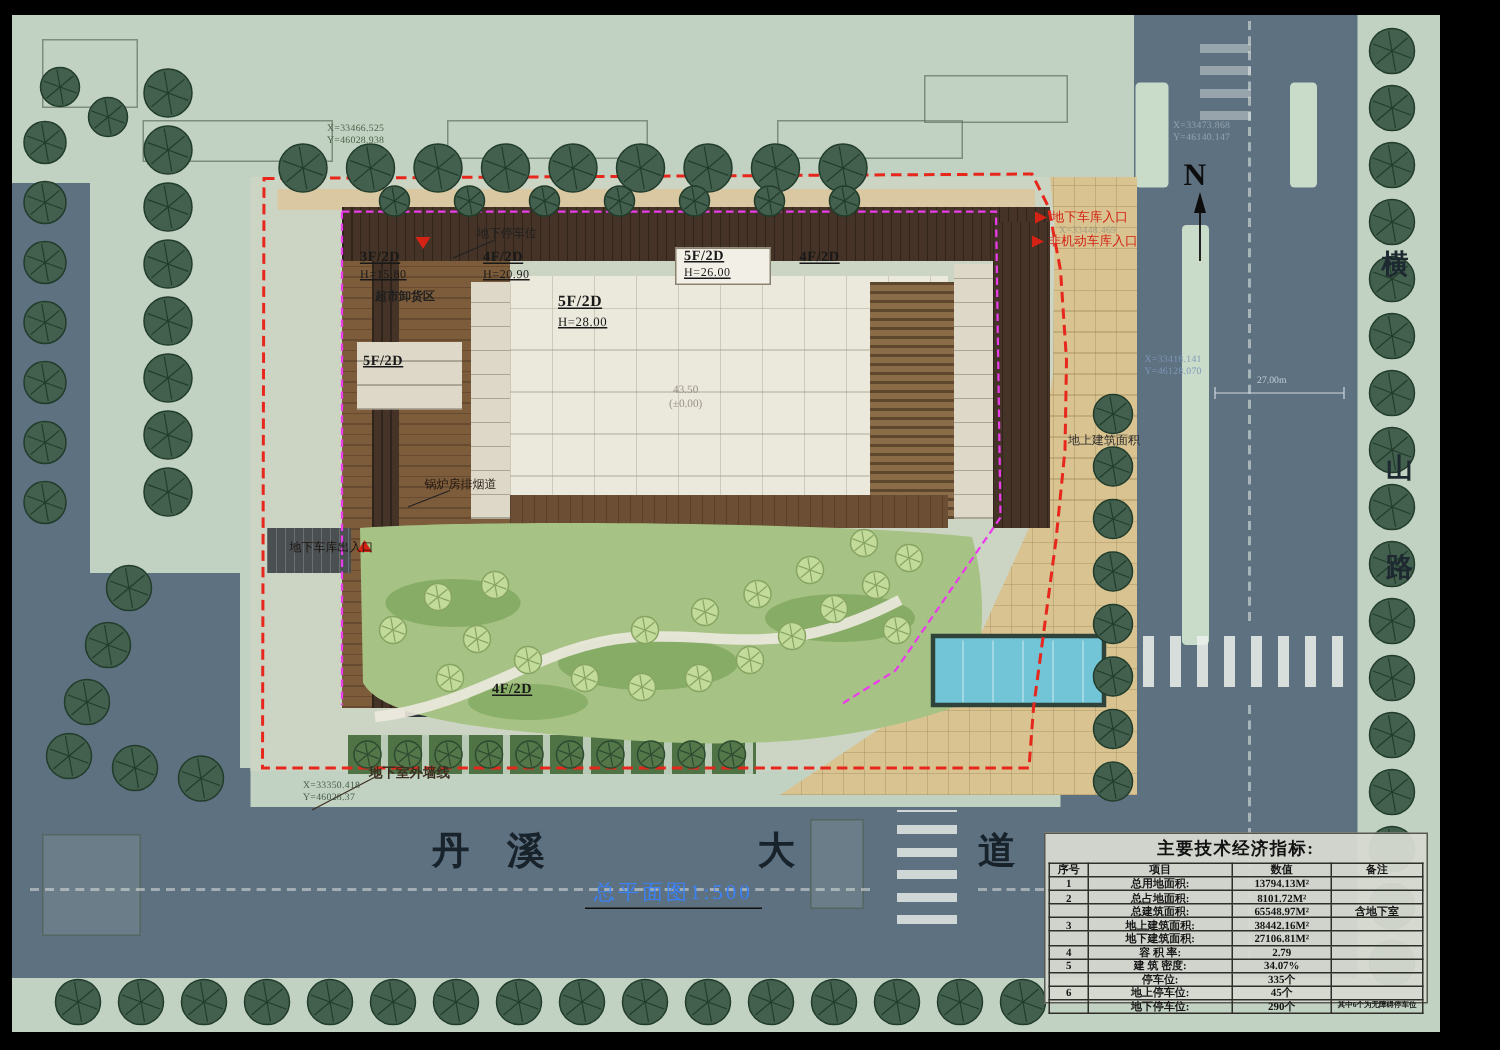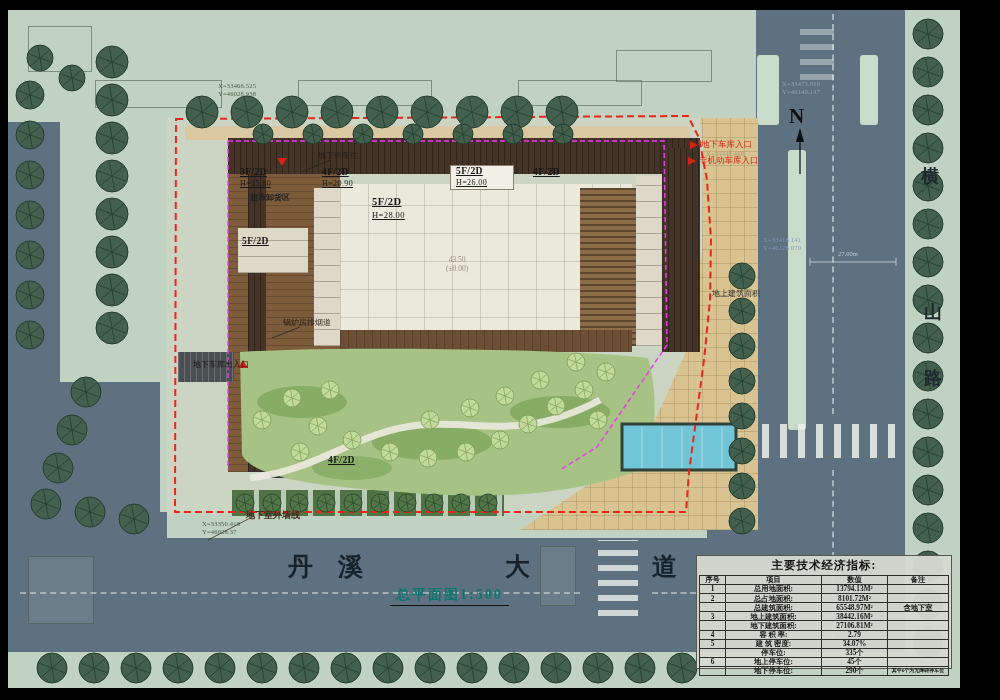--- a/index.html
+++ b/index.html
@@ -34,21 +34,21 @@
   .planters{background:repeating-linear-gradient(90deg,#4f7344 0 22px,#b9cab6 22px 27px);}
   .ramp{background:#4a4f52;background-image:repeating-linear-gradient(90deg,rgba(255,255,255,.18) 0 1px,transparent 1px 6px);}
   .glass{background:#2e3438;}
   .glass .panes{position:absolute;left:4px;top:17px;width:40px;height:30px;background:#3e6f9e;
      background-image:repeating-linear-gradient(90deg,rgba(255,255,255,.35) 0 1px,transparent 1px 8px),
                       repeating-linear-gradient(0deg,rgba(255,255,255,.35) 0 1px,transparent 1px 8px);}
   .whitebox{background:#f2efe6;border:1px solid #8a8270;}
   
   .bigchar{position:absolute;font-size:25px;font-weight:bold;color:#17222b;}
   .sidechar{position:absolute;font-size:18px;font-weight:bold;color:#1d2830;}
-  #drawing-title{position:absolute;left:390px;top:586px;font-size:14px;font-weight:bold;color:#0f766e;
+  #drawing-title{position:absolute;left:390px;top:586px;font-size:14px;font-weight:normal;color:#3b82f6;
      border-bottom:1.5px solid #101010;padding:0 6px 1px 6px;letter-spacing:2px;}
   #north-n{position:absolute;left:789px;top:104px;font-size:21px;font-weight:bold;color:#0d0d0d;}
   
   #table-wrap{position:absolute;left:696px;top:555px;width:256px;height:114px;
      background:rgba(213,216,208,.96);border:1px solid #55584f;padding:1px 2px;box-sizing:border-box;}
   #table-title{text-align:center;font-size:11.5px;font-weight:bold;letter-spacing:1px;color:#111;margin:1px 0 2px 0;}
   #spec-table{border-collapse:collapse;width:100%;table-layout:fixed;}
   #spec-table th,#spec-table td{border:1px solid #2e2e2a;font-size:7.3px;padding:0 1px;height:8.1px;
      text-align:center;overflow:hidden;white-space:nowrap;color:#151515;font-weight:bold;line-height:1;}
   #spec-table td.tiny{font-size:5px;}

